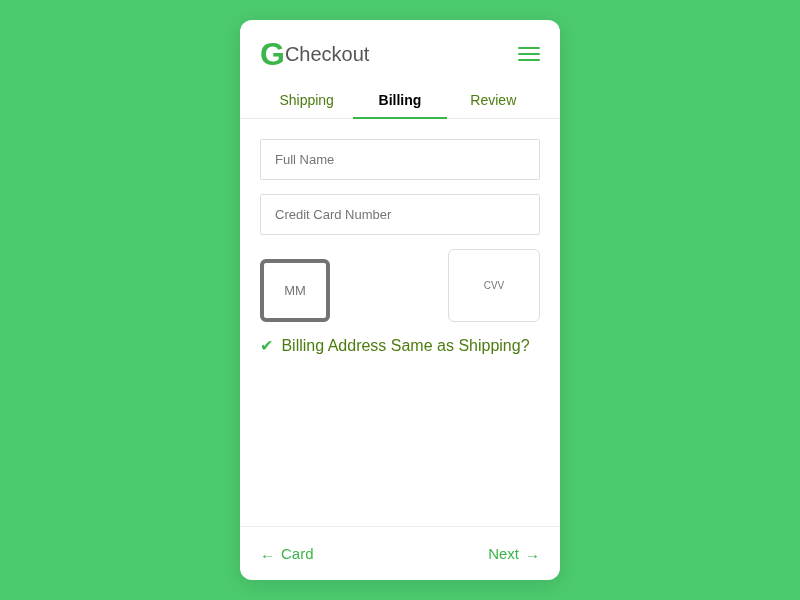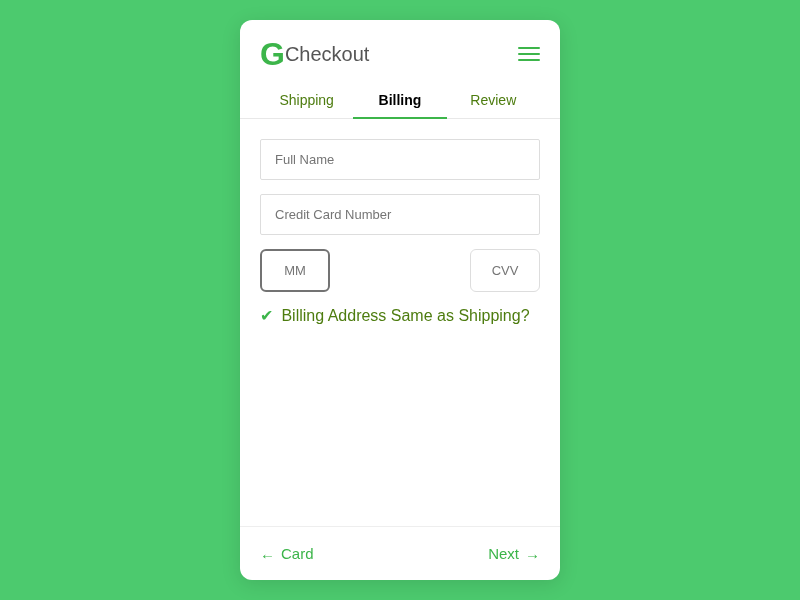--- a/index.html
+++ b/index.html
@@ -115,39 +115,40 @@
     }
 
     .expiry-row {
       display: flex;
       gap: 10px;
       margin-bottom: 14px;
     }
 
     .expiry-row .input-small {
       width: 70px;
-      padding: 12px 10px;
-      border: 2px solid #737373;
+      padding: 20px 10px;
+      border: 4px solid #737373;
       border-radius: 6px;
       font-size: 13px;
       color: #aaa;
       text-align: center;
       outline: none;
+      margin-top: 10px;
     }
 
     .expiry-spacer {
       flex: 1;
     }
 
     .input-cvv {
-      width: 70px;
+      width: 92px;
       padding: 12px 10px;
       border: 1px solid #ddd;
       border-radius: 6px;
-      font-size: 13px;
+      font-size: 10px;
       color: #aaa;
       text-align: center;
       outline: none;
     }
 
     .checkbox-row {
       display: flex;
       align-items: center;
       gap: 8px;
       margin-bottom: 14px;

